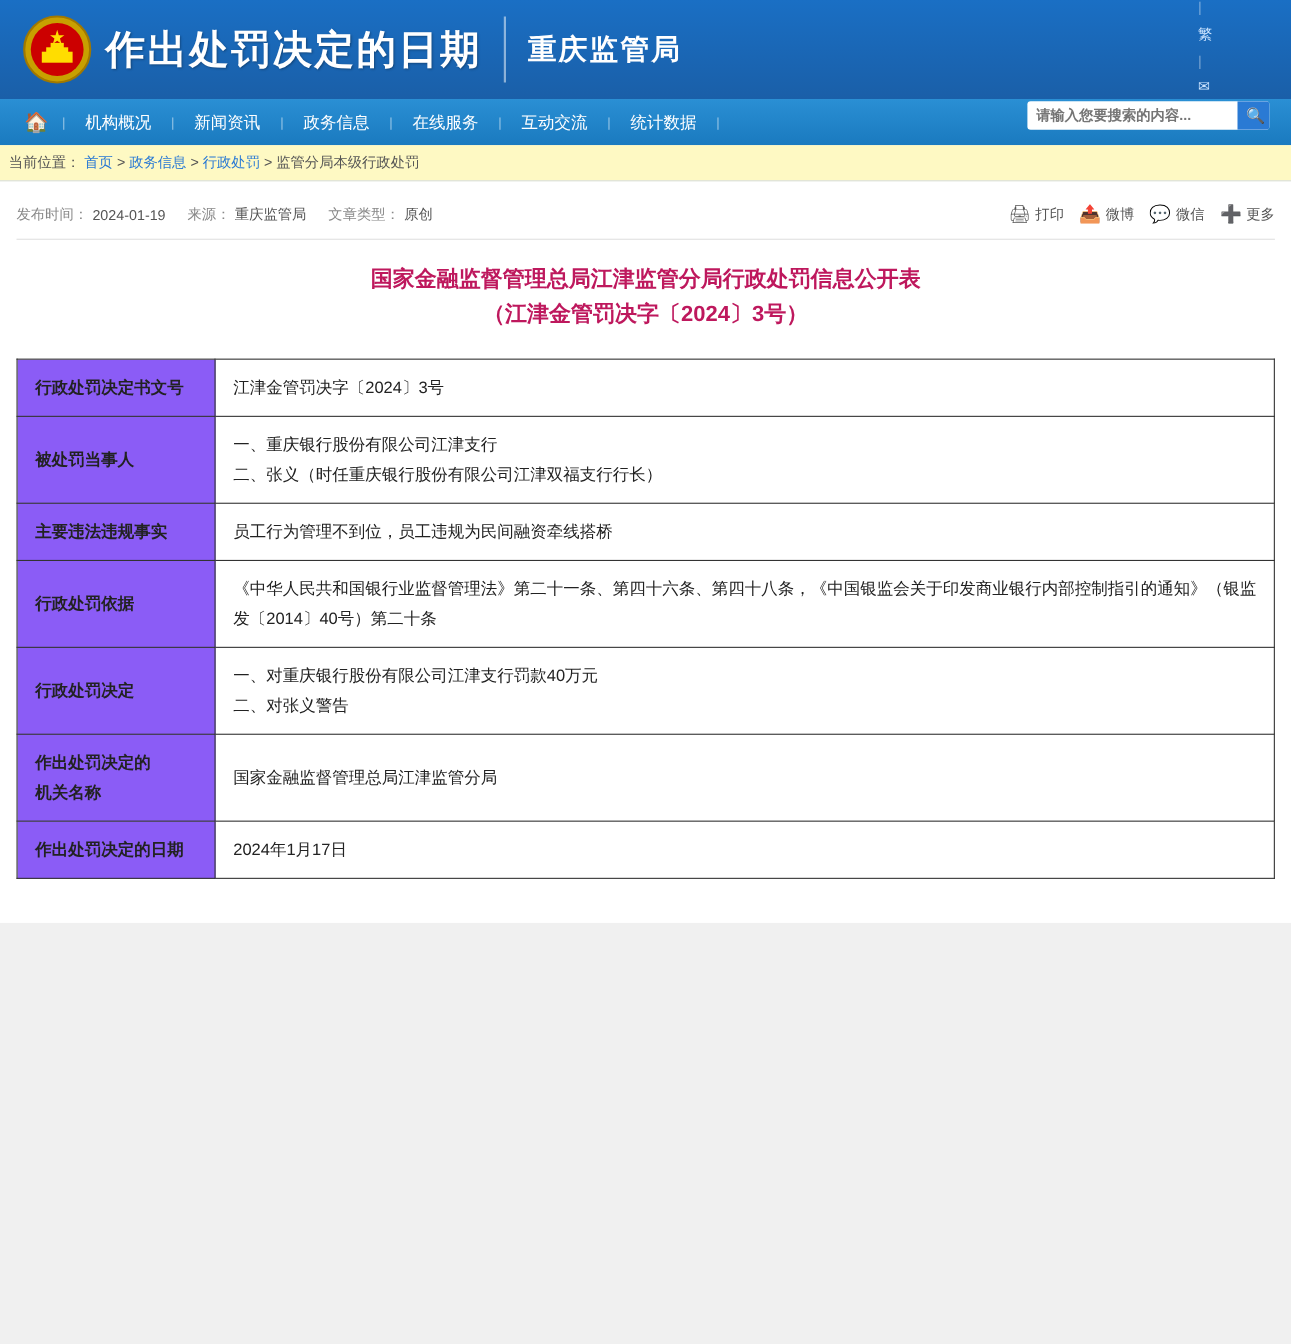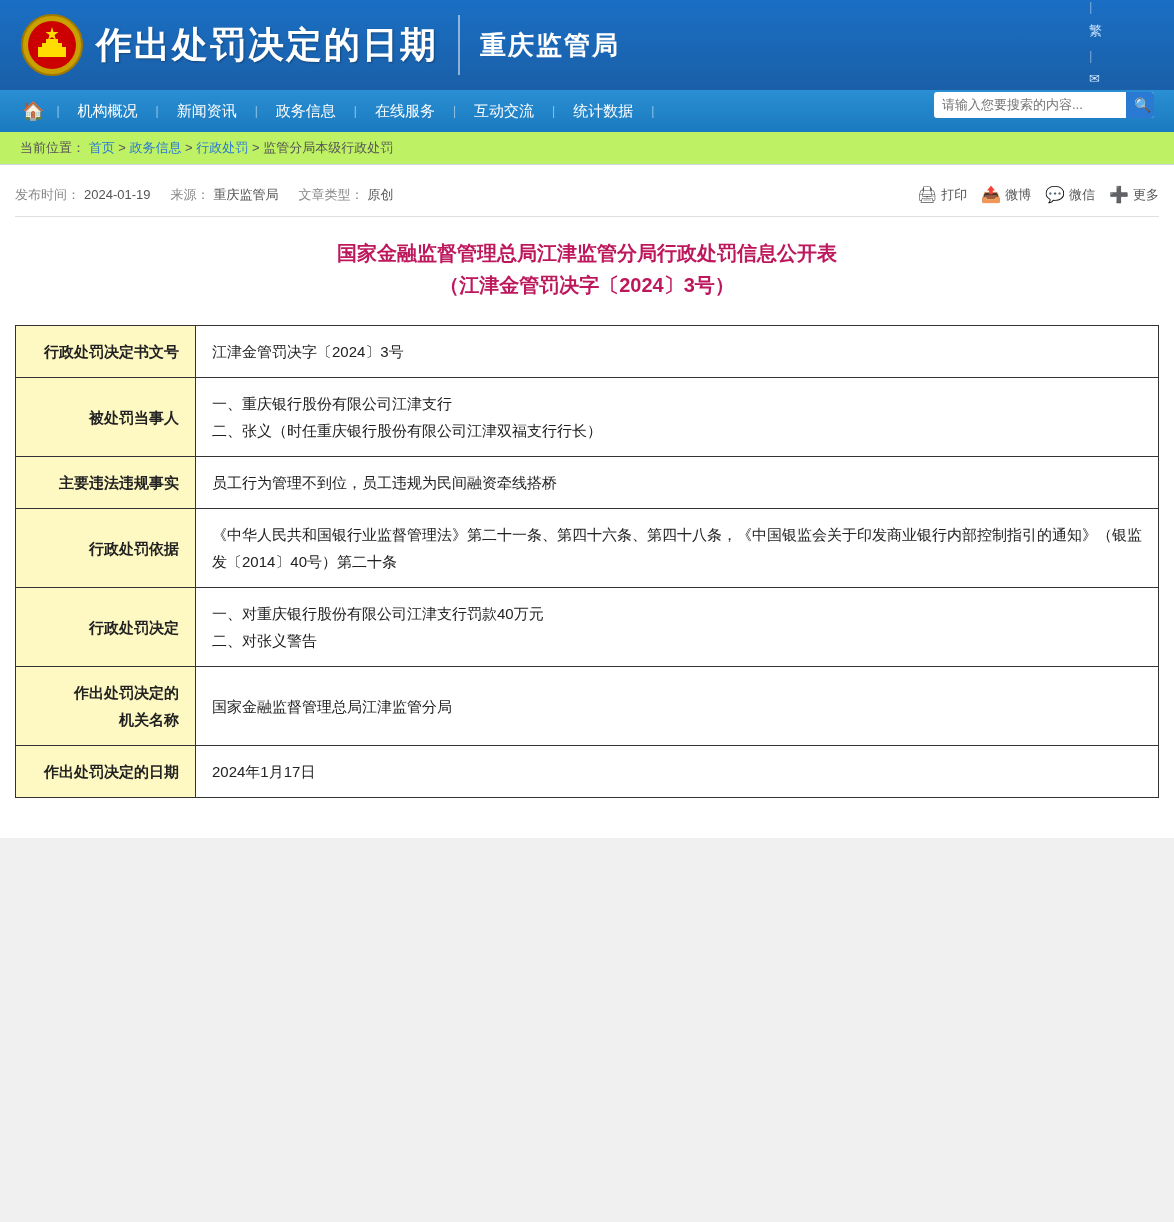--- a/index.html
+++ b/index.html
@@ -72,20 +72,21 @@
       width: 220px;
     }
     .search-input {
       border: none;
       outline: none;
       padding: 5px 8px;
       font-size: 13px;
       color: #999;
       flex: 1;
       background: transparent;
+      font-weight: bold;
     }
     .search-btn {
       background: #2a7ad4;
       border: none;
       padding: 5px 8px;
       cursor: pointer;
       color: #fff;
       font-size: 14px;
     }
 
@@ -113,22 +114,22 @@
     }
     .nav-home-icon {
       font-size: 18px;
       color: #fff;
       padding: 0 12px;
       cursor: pointer;
     }
 
     
     .breadcrumb-bar {
-      background: #bef264;
-      padding: 7px 20px;
+      background: #fef9c3;
+      padding: 7px 8px;
       font-size: 13px;
       color: #555;
       border-bottom: 1px solid #d0d8e4;
     }
     .breadcrumb-bar a { color: #2a7ad4; text-decoration: none; }
 
     
     .content-area {
       background: #fff;
       margin: 0;
@@ -181,23 +182,23 @@
       border-collapse: collapse;
       font-size: 15px;
       color: #222;
     }
     .penalty-table td {
       border: 1px solid #333;
       padding: 12px 16px;
       vertical-align: middle;
     }
     .penalty-table .label-cell {
-      background: #fef9c3;
-      font-weight: bold;
-      text-align: right;
+      background: #8b5cf6;
+      font-weight: bold;
+      text-align: left;
       width: 180px;
       line-height: 1.8;
     }
     .penalty-table .value-cell {
       line-height: 1.8;
     }
   </style>
 </head>
 <body>
 

